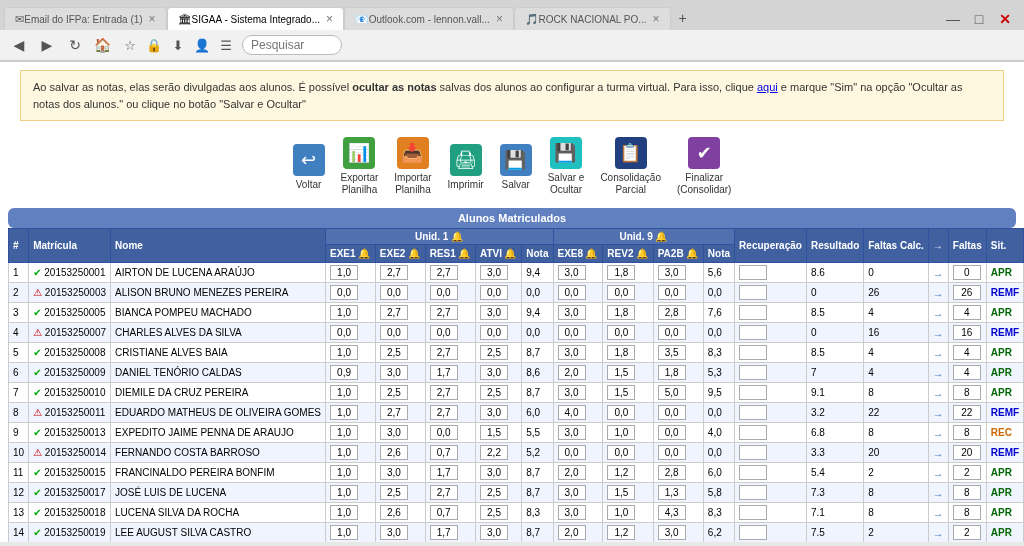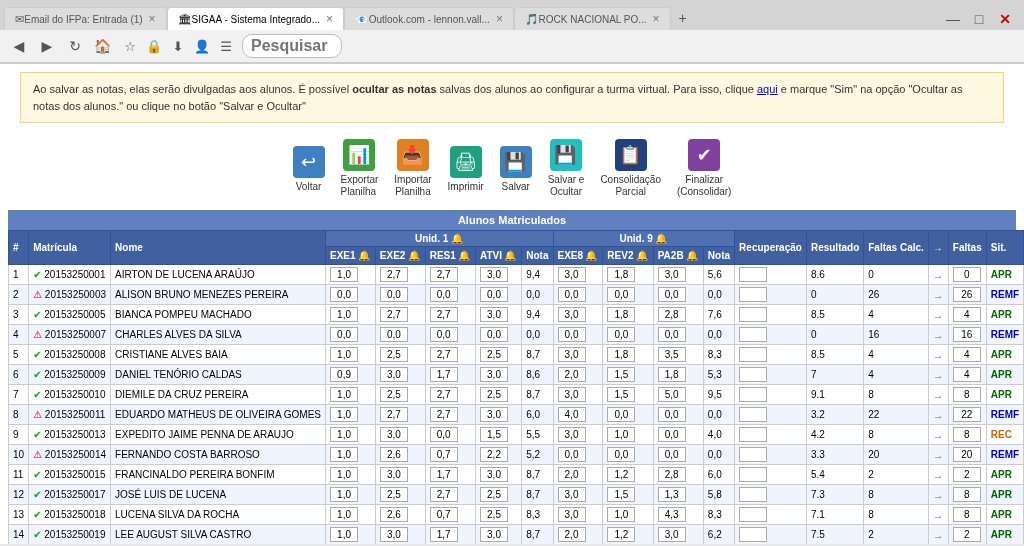--- a/index.html
+++ b/index.html
@@ -33,21 +33,21 @@
     .icon-blue { background: #4080c0; }
     .icon-green { background: #40a040; }
     .icon-orange { background: #e08020; }
     .icon-teal { background: #20a080; }
     .icon-cyan { background: #20c0c0; }
     .icon-darkblue { background: #204080; }
     .icon-purple { background: #8040a0; }
 
     
     .table-container { margin: 4px 8px; }
-    .section-header { background: #6080c0; color: #fff; text-align: center; padding: 4px; font-weight: bold; font-size: 11px; }
+    .section-header { background: #6080c0; color: #fff; text-align: center; padding: 4px; font-weight: bold; font-size: 11px; border-radius: 6px; }
 
     table { width: 100%; border-collapse: collapse; font-size: 10px; }
     table th { background: #4060a0; color: #fff; padding: 3px 4px; text-align: left; border: 1px solid #3050a0; font-size: 10px; white-space: nowrap; }
     table td { padding: 2px 4px; border: 1px solid #ccc; white-space: nowrap; }
     table tr:nth-child(even) td { background: #f0f4ff; }
     table tr:nth-child(odd) td { background: #ffffff; }
 
     .col-group-header { background: #5070b0; color: #fff; text-align: center; border: 1px solid #3050a0; padding: 2px; font-size: 10px; }
 
     .input-grade { width: 28px; border: 1px solid #aaa; padding: 1px 2px; font-size: 10px; text-align: center; }
@@ -95,38 +95,38 @@
     <button class="nav-btn">▶</button>
     <button class="nav-btn">↻</button>
     <button class="nav-btn">🏠</button>
     <div class="toolbar-icons">
       <span class="toolbar-icon">☆</span>
       <span class="toolbar-icon">🔒</span>
       <span class="toolbar-icon">⬇</span>
       <span class="toolbar-icon">👤</span>
       <span class="toolbar-icon">☰</span>
     </div>
-    <input type="text" style="border: 1px solid rgb(187, 187, 187); border-radius: 10px; padding: 2px 8px; font-size: 16px; width: 100px; font-weight: bold;" placeholder="Pesquisar">
+    <input type="text" style="border: 1px solid rgb(187, 187, 187); border-radius: 10px; padding: 2px 8px; font-size: 12px; width: 100px;" placeholder="Pesquisar">
   </div>
 </div>
 
 <div class="page-content">
 
   <div class="info-box">
     <span>Ao salvar as notas, elas serão divulgadas aos alunos. É possível <strong>ocultar as notas</strong> salvas dos alunos ao configurar a turma virtual. Para isso, clique <a href="#">aqui</a> e marque "Sim" na opção "Ocultar as notas dos alunos." ou clique no botão "Salvar e Ocultar"</span>
   </div>
 
   <div class="action-toolbar">
     <button class="action-btn">
       <div class="action-icon icon-blue" style="color:#fff">↩</div>
       <span>Voltar</span>
     </button>
     <button class="action-btn">
       <div class="action-icon icon-green" style="color:#fff">📊</div>
-      <span style="text-align:left;line-height:1.2">Exportar<br>Planilha</span>
+      <span style="text-align:center;line-height:1.2">Exportar<br>Planilha</span>
     </button>
     <button class="action-btn">
       <div class="action-icon icon-orange" style="color:#fff">📥</div>
       <span style="text-align:center;line-height:1.2">Importar<br>Planilha</span>
     </button>
     <button class="action-btn">
       <div class="action-icon icon-teal" style="color:#fff">🖨</div>
       <span>Imprimir</span>
     </button>
     <button class="action-btn">
@@ -346,21 +346,21 @@
     <td><input class="input-grade" value="1,0" style=""></td>
     <td><input class="input-grade" value="3,0" style=""></td>
     <td><input class="input-grade" value="0,0" style=""></td>
     <td><input class="input-grade" value="1,5" style=""></td>
     <td>5,5</td>
     <td><input class="input-grade" value="3,0" style=""></td>
     <td><input class="input-grade" value="1,0" style=""></td>
     <td><input class="input-grade" value="0,0" style=""></td>
     <td>4,0</td>
     <td><input class="input-grade" value="" style=""></td>
-    <td>4.2</td>
+    <td>6.8</td>
     <td>8</td>
     <td><span class="arrow-icon">→</span></td>
     <td><input class="input-grade" value="8" style=""></td>
     <td class="status-rec">REC</td>
   </tr>
           <tr>
     <td>10</td>
     <td><span style="color:#cc0000;font-size:10px;">⚠</span> 20153250014</td>
     <td>FERNANDO COSTA BARROSO</td>
     <td><input class="input-grade" value="1,0" style=""></td>

